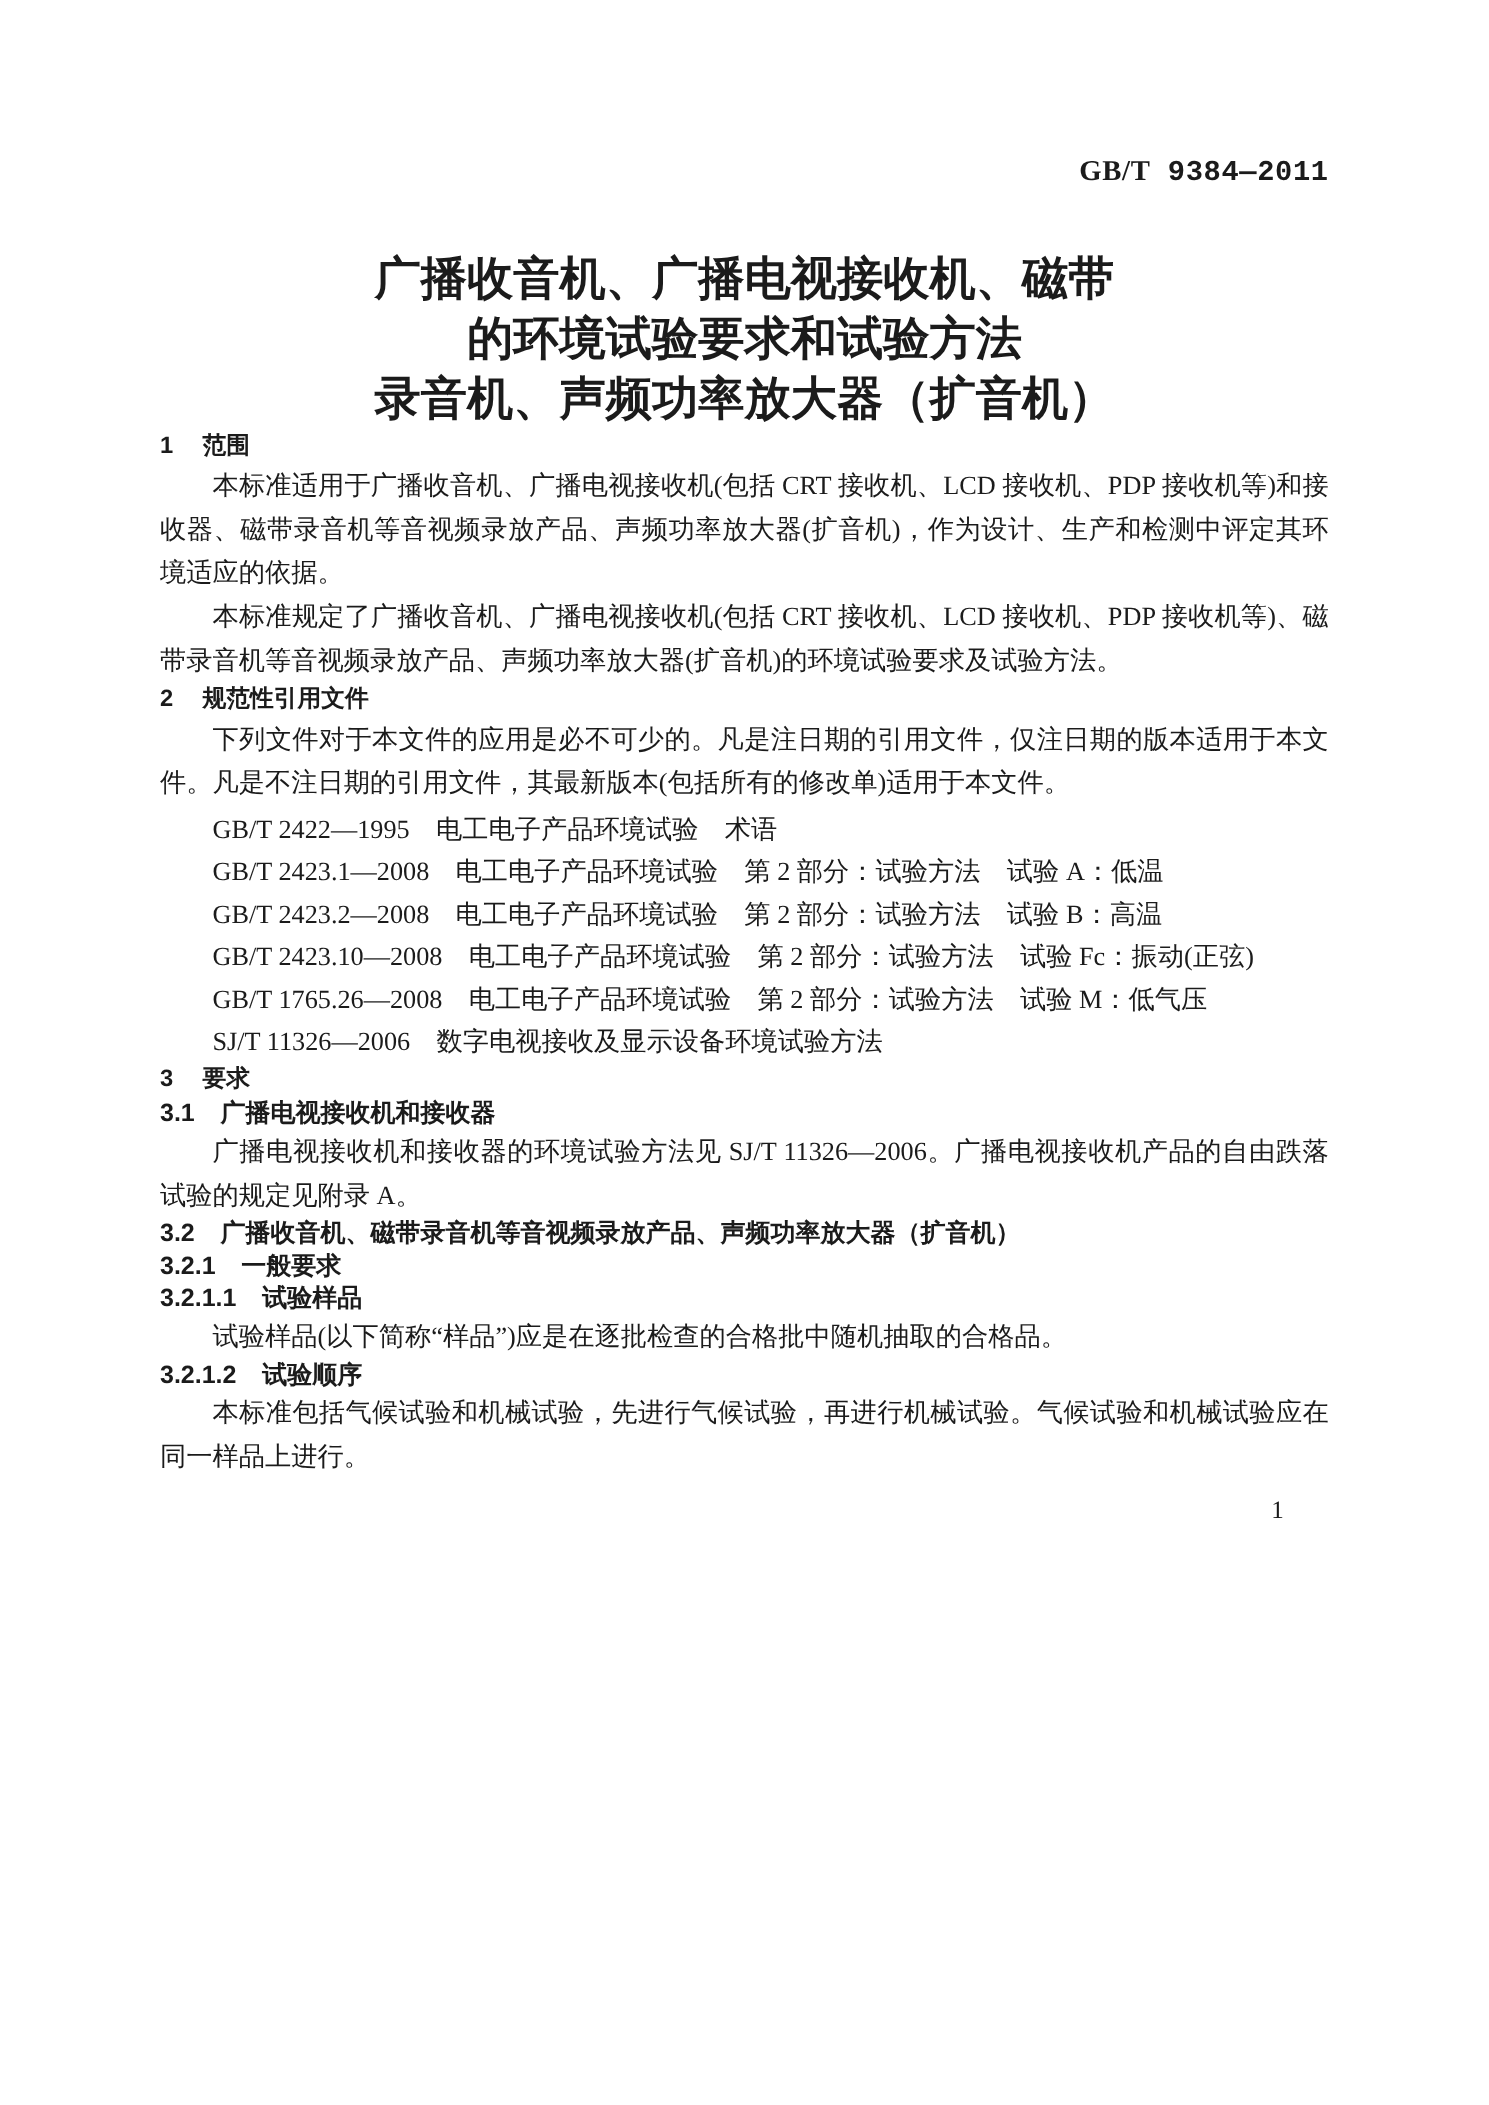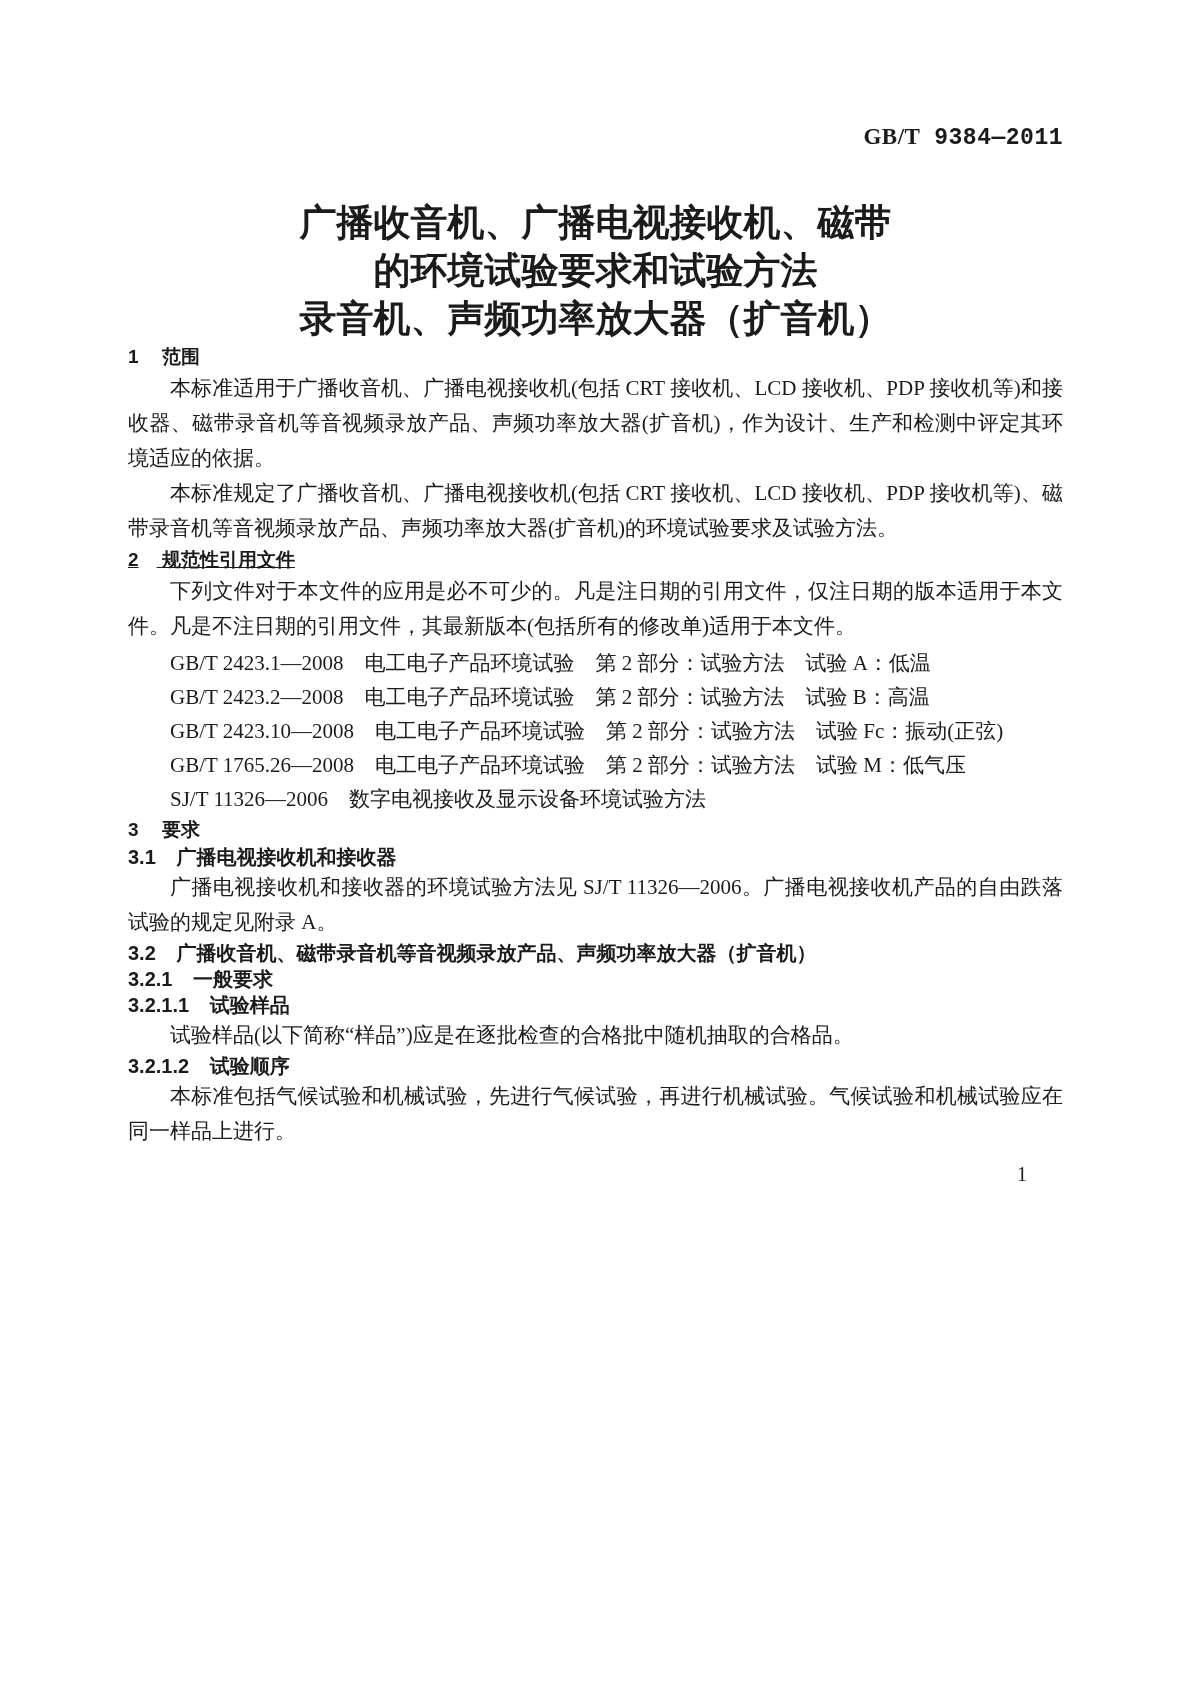--- a/index.html
+++ b/index.html
@@ -61,21 +61,21 @@
   }
   p.ref {
     margin: 0;
     font-size: 21px;
     line-height: 34px;
     padding-left: 2em;
     white-space: nowrap;
   }
   .mt-sec1   { margin-top: 68px; }
   .mt-para1  { margin-top: 10px; }
-  .mt-sec2   { margin-top: 58px; text-decoration: underline; }
+  .mt-sec2   { margin-top: 58px; }
   .mt-intro  { margin-top: 10px; }
   .mt-refs   { margin-top: 2px; }
   .mt-sec3   { margin-top: 28px; }
   .mt-s31    { margin-top: 30px; }
   .mt-p31    { margin-top: 8px; }
   .mt-s32    { margin-top: 26px; }
   .mt-s321   { margin-top: 24px; }
   .mt-s3211  { margin-top: 20px; }
   .mt-p3211  { margin-top: 6px; }
   .mt-s3212  { margin-top: 22px; }
@@ -110,20 +110,21 @@
   </h2>
   <p class="body">本标准适用于广播收音机、广播电视接收机(包括 CRT 接收机、LCD 接收机、PDP 接收机等)和接收器、磁带录音机等音视频录放产品、声频功率放大器(扩音机)，作为设计、生产和检测中评定其环境适应的依据。</p>
   <p class="body mt-para1">本标准规定了广播收音机、广播电视接收机(包括 CRT 接收机、LCD 接收机、PDP 接收机等)、磁带录音机等音视频录放产品、声频功率放大器(扩音机)的环境试验要求及试验方法。</p>
 
   <h2 class="sec mt-sec2">
     <span class="no">2</span>
     <span>规范性引用文件</span>
   </h2>
   <p class="body mt-intro">下列文件对于本文件的应用是必不可少的。凡是注日期的引用文件，仅注日期的版本适用于本文件。凡是不注日期的引用文件，其最新版本(包括所有的修改单)适用于本文件。</p>
   <div class="mt-refs">
+    <p class="ref">GB/T 2422—1995　电工电子产品环境试验　术语</p>
     <p class="ref">GB/T 2423.1—2008　电工电子产品环境试验　第 2 部分：试验方法　试验 A：低温</p>
     <p class="ref">GB/T 2423.2—2008　电工电子产品环境试验　第 2 部分：试验方法　试验 B：高温</p>
     <p class="ref">GB/T 2423.10—2008　电工电子产品环境试验　第 2 部分：试验方法　试验 Fc：振动(正弦)</p>
     <p class="ref">GB/T 1765.26—2008　电工电子产品环境试验　第 2 部分：试验方法　试验 M：低气压</p>
     <p class="ref">SJ/T 11326—2006　数字电视接收及显示设备环境试验方法</p>
   </div>
 
   <h2 class="sec mt-sec3">
     <span class="no">3</span>
     <span>要求</span>

